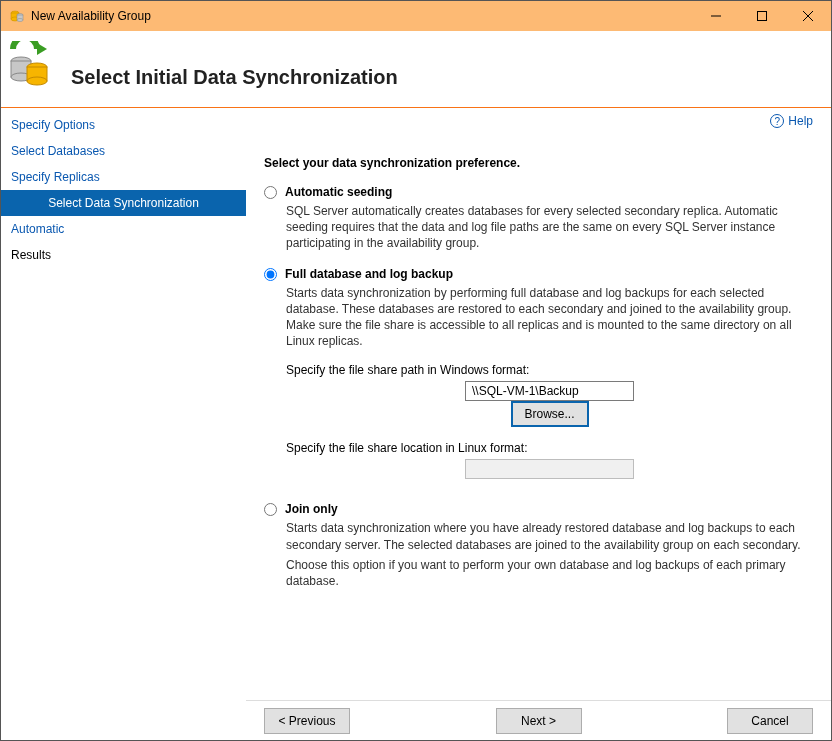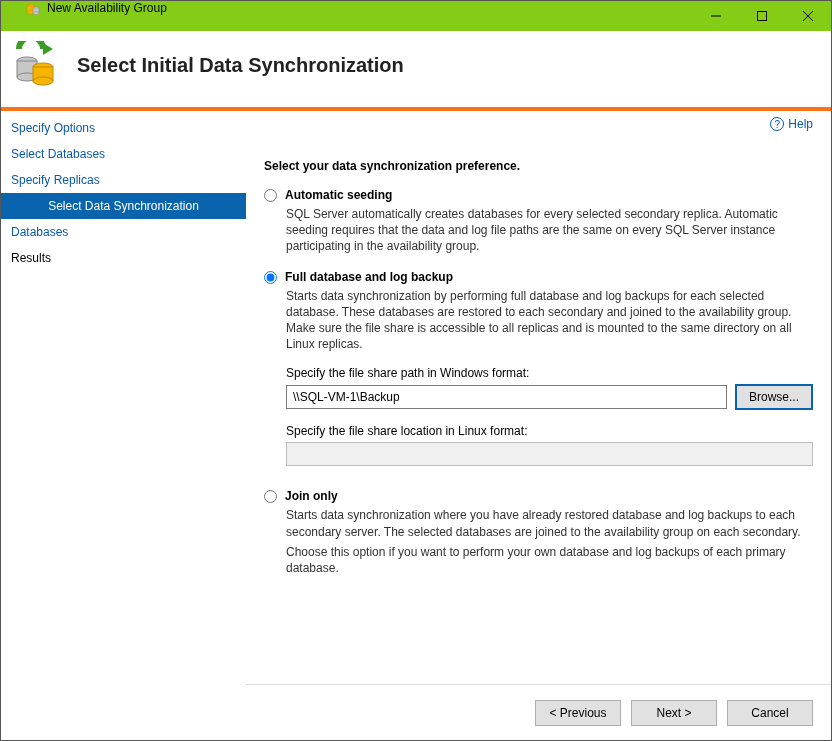--- a/index.html
+++ b/index.html
@@ -15,39 +15,40 @@
     height: 741px;
     border: 1px solid #555;
     display: flex;
     flex-direction: column;
     position: relative;
     background: #fff;
   }
   .titlebar {
     height: 30px;
     display: flex;
-    padding: 0 0 0 24px;
-    background: #84cc16;
+    align-items: center;
+    padding: 0 0 0 8px;
+    background: #fdba74;
   }
   .titlebar .title-icon {
     width: 16px; height: 16px; margin-right: 6px;
     display: inline-flex; align-items:center; justify-content:center;
   }
   .title-text { flex: 1; font-size: 12px; }
   .win-btns { display: flex; height: 100%; }
   .win-btn {
     width: 46px; height: 30px;
     display: flex; align-items: center; justify-content: center;
     color: #000;
   }
   .win-btn svg { width: 10px; height: 10px; }
   .header {
-    display: flex; align-items: center;
-    padding: 10px 18px 18px 10px;
-    border-bottom: 4px solid #f97316;
+    display: flex; align-items: flex-end;
+    padding: 10px 18px 18px 4px;
+    border-bottom: 1px solid #f97316;
   }
   .header-icon { width: 48px; height: 48px; margin-right: 18px; }
   .header-title { font-size: 20px; font-weight: 600; color: #222; }
   .body {
     flex: 1; display: flex; min-height: 0;
   }
   .sidebar {
     width: 245px;
     background: #fff;
     padding-top: 4px;
@@ -97,22 +98,22 @@
     margin: 4px 0 0 22px;
     color: #333;
     line-height: 1.35;
   }
   .sub-label {
     margin: 14px 0 4px 22px;
   }
   .row-input {
     margin-left: 22px;
     display:flex;
-    gap: 8px;
     align-items:center;
+    flex-direction:column;
   }
   .text-input {
     flex:1;
     height: 24px;
     border: 1px solid #7a7a7a;
     padding: 2px 6px;
     font-family: inherit;
     font-size: 12px;
     background:#fff;
   }
@@ -121,24 +122,24 @@
     border-color:#bdbdbd;
   }
   .browse-btn {
     width: 78px; height: 26px;
     background: #e1e1e1;
     border: 2px solid #0a64ad;
     font-size: 12px;
   }
   .footer {
     border-top: 1px solid #ddd;
-    height: 56px;
+    height: 40px;
     display:flex;
     align-items:center;
-    justify-content:flex-end;
+    justify-content:space-between;
     gap: 10px;
     padding: 0 18px;
     margin-left: 245px;
   }
   .footer-btn {
     width: 86px; height: 26px;
     background: #e1e1e1;
     border: 1px solid #adadad;
     font-size: 12px;
   }
@@ -200,21 +201,21 @@
     <span class="header-title">Select Initial Data Synchronization</span>
   </div>
 
   <div class="body">
 
     <div class="sidebar">
       <div class="side-item">Specify Options</div>
       <div class="side-item">Select Databases</div>
       <div class="side-item">Specify Replicas</div>
       <div class="side-item selected">Select Data Synchronization</div>
-      <div class="side-item">Databases</div>
+      <div class="side-item">Automatic</div>
       <div class="side-item disabled">Results</div>
     </div>
 
     <div class="content">
 
       <div class="help-link">
         <span class="help-icon">?</span>
         <span>Help</span>
       </div>
 

